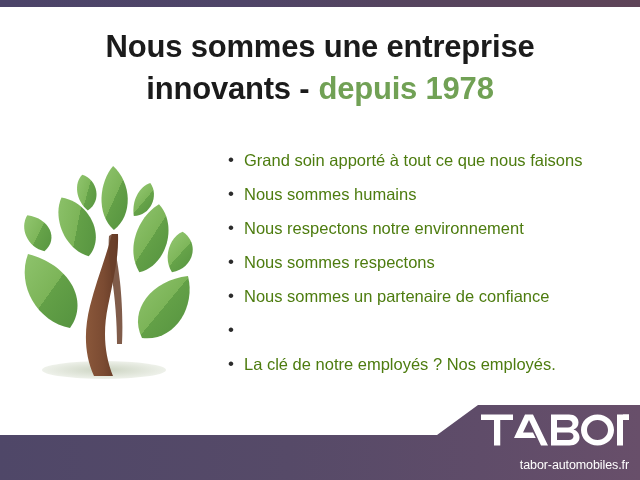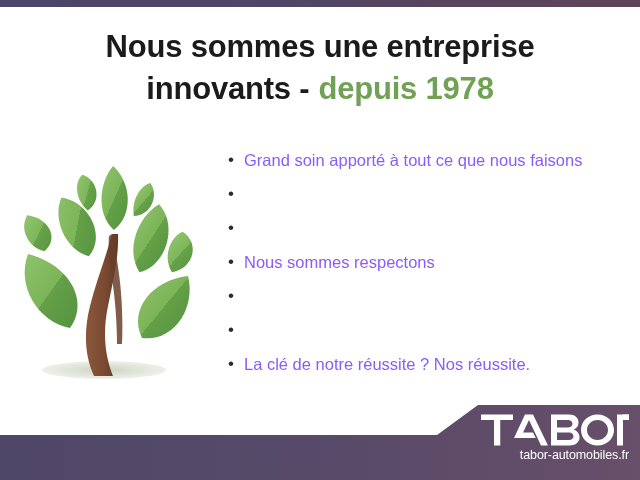--- a/index.html
+++ b/index.html
@@ -86,21 +86,21 @@
     width: 16px;
     flex: 0 0 16px;
     color: #2b2b2b;
     font-size: 17px;
     line-height: 24px;
     text-align: left;
   }
   .bullet-text {
     font-size: 16.5px;
     line-height: 24px;
-    color: #8b5cf6;
+    color: #4d7c0f;
     white-space: nowrap;
   }
 
   
   .bottom-bar {
     position: absolute;
     left: 0;
     top: 400px;
     width: 640px;
     height: 80px;
@@ -119,21 +119,21 @@
     width: 150px;
     height: 52px;
   }
   .logo-mark {
     display: block;
     width: 148px;
     height: 32px;
   }
   .logo-url {
     display: block;
-    margin-top: 2px;
+    margin-top: 12px;
     text-align: right;
     padding-right: 2px;
     font-size: 12.5px;
     color: #ffffff;
     letter-spacing: -0.1px;
     white-space: nowrap;
   }
 </style>
 </head>
 <body>
@@ -203,37 +203,40 @@
     </svg>
   </div>
 
   <div class="bullets">
     <div class="bullet-row">
       <span class="bullet-dot">•</span>
       <span class="bullet-text">Grand soin apporté à tout ce que nous faisons</span>
     </div>
     <div class="bullet-row">
       <span class="bullet-dot">•</span>
-    </div>
-    <div class="bullet-row">
-      <span class="bullet-dot">•</span>
+      <span class="bullet-text">Nous sommes humains</span>
+    </div>
+    <div class="bullet-row">
+      <span class="bullet-dot">•</span>
+      <span class="bullet-text">Nous respectons notre environnement</span>
     </div>
     <div class="bullet-row">
       <span class="bullet-dot">•</span>
       <span class="bullet-text">Nous sommes respectons</span>
     </div>
     <div class="bullet-row">
       <span class="bullet-dot">•</span>
-    </div>
-    <div class="bullet-row">
-      <span class="bullet-dot">•</span>
-    </div>
-    <div class="bullet-row">
-      <span class="bullet-dot">•</span>
-      <span class="bullet-text">La clé de notre réussite ? Nos réussite.</span>
+      <span class="bullet-text">Nous sommes un partenaire de confiance</span>
+    </div>
+    <div class="bullet-row">
+      <span class="bullet-dot">•</span>
+    </div>
+    <div class="bullet-row">
+      <span class="bullet-dot">•</span>
+      <span class="bullet-text">La clé de notre employés ? Nos employés.</span>
     </div>
   </div>
 
   <div class="bottom-bar">
     <svg viewBox="0 0 640 80" xmlns="http://www.w3.org/2000/svg" preserveAspectRatio="none">
       <defs>
         <linearGradient id="ftr" x1="0" y1="0" x2="1" y2="0">
           <stop offset="0%" stop-color="#4f4768"></stop>
           <stop offset="45%" stop-color="#564a68"></stop>
           <stop offset="75%" stop-color="#5f4c69"></stop>

